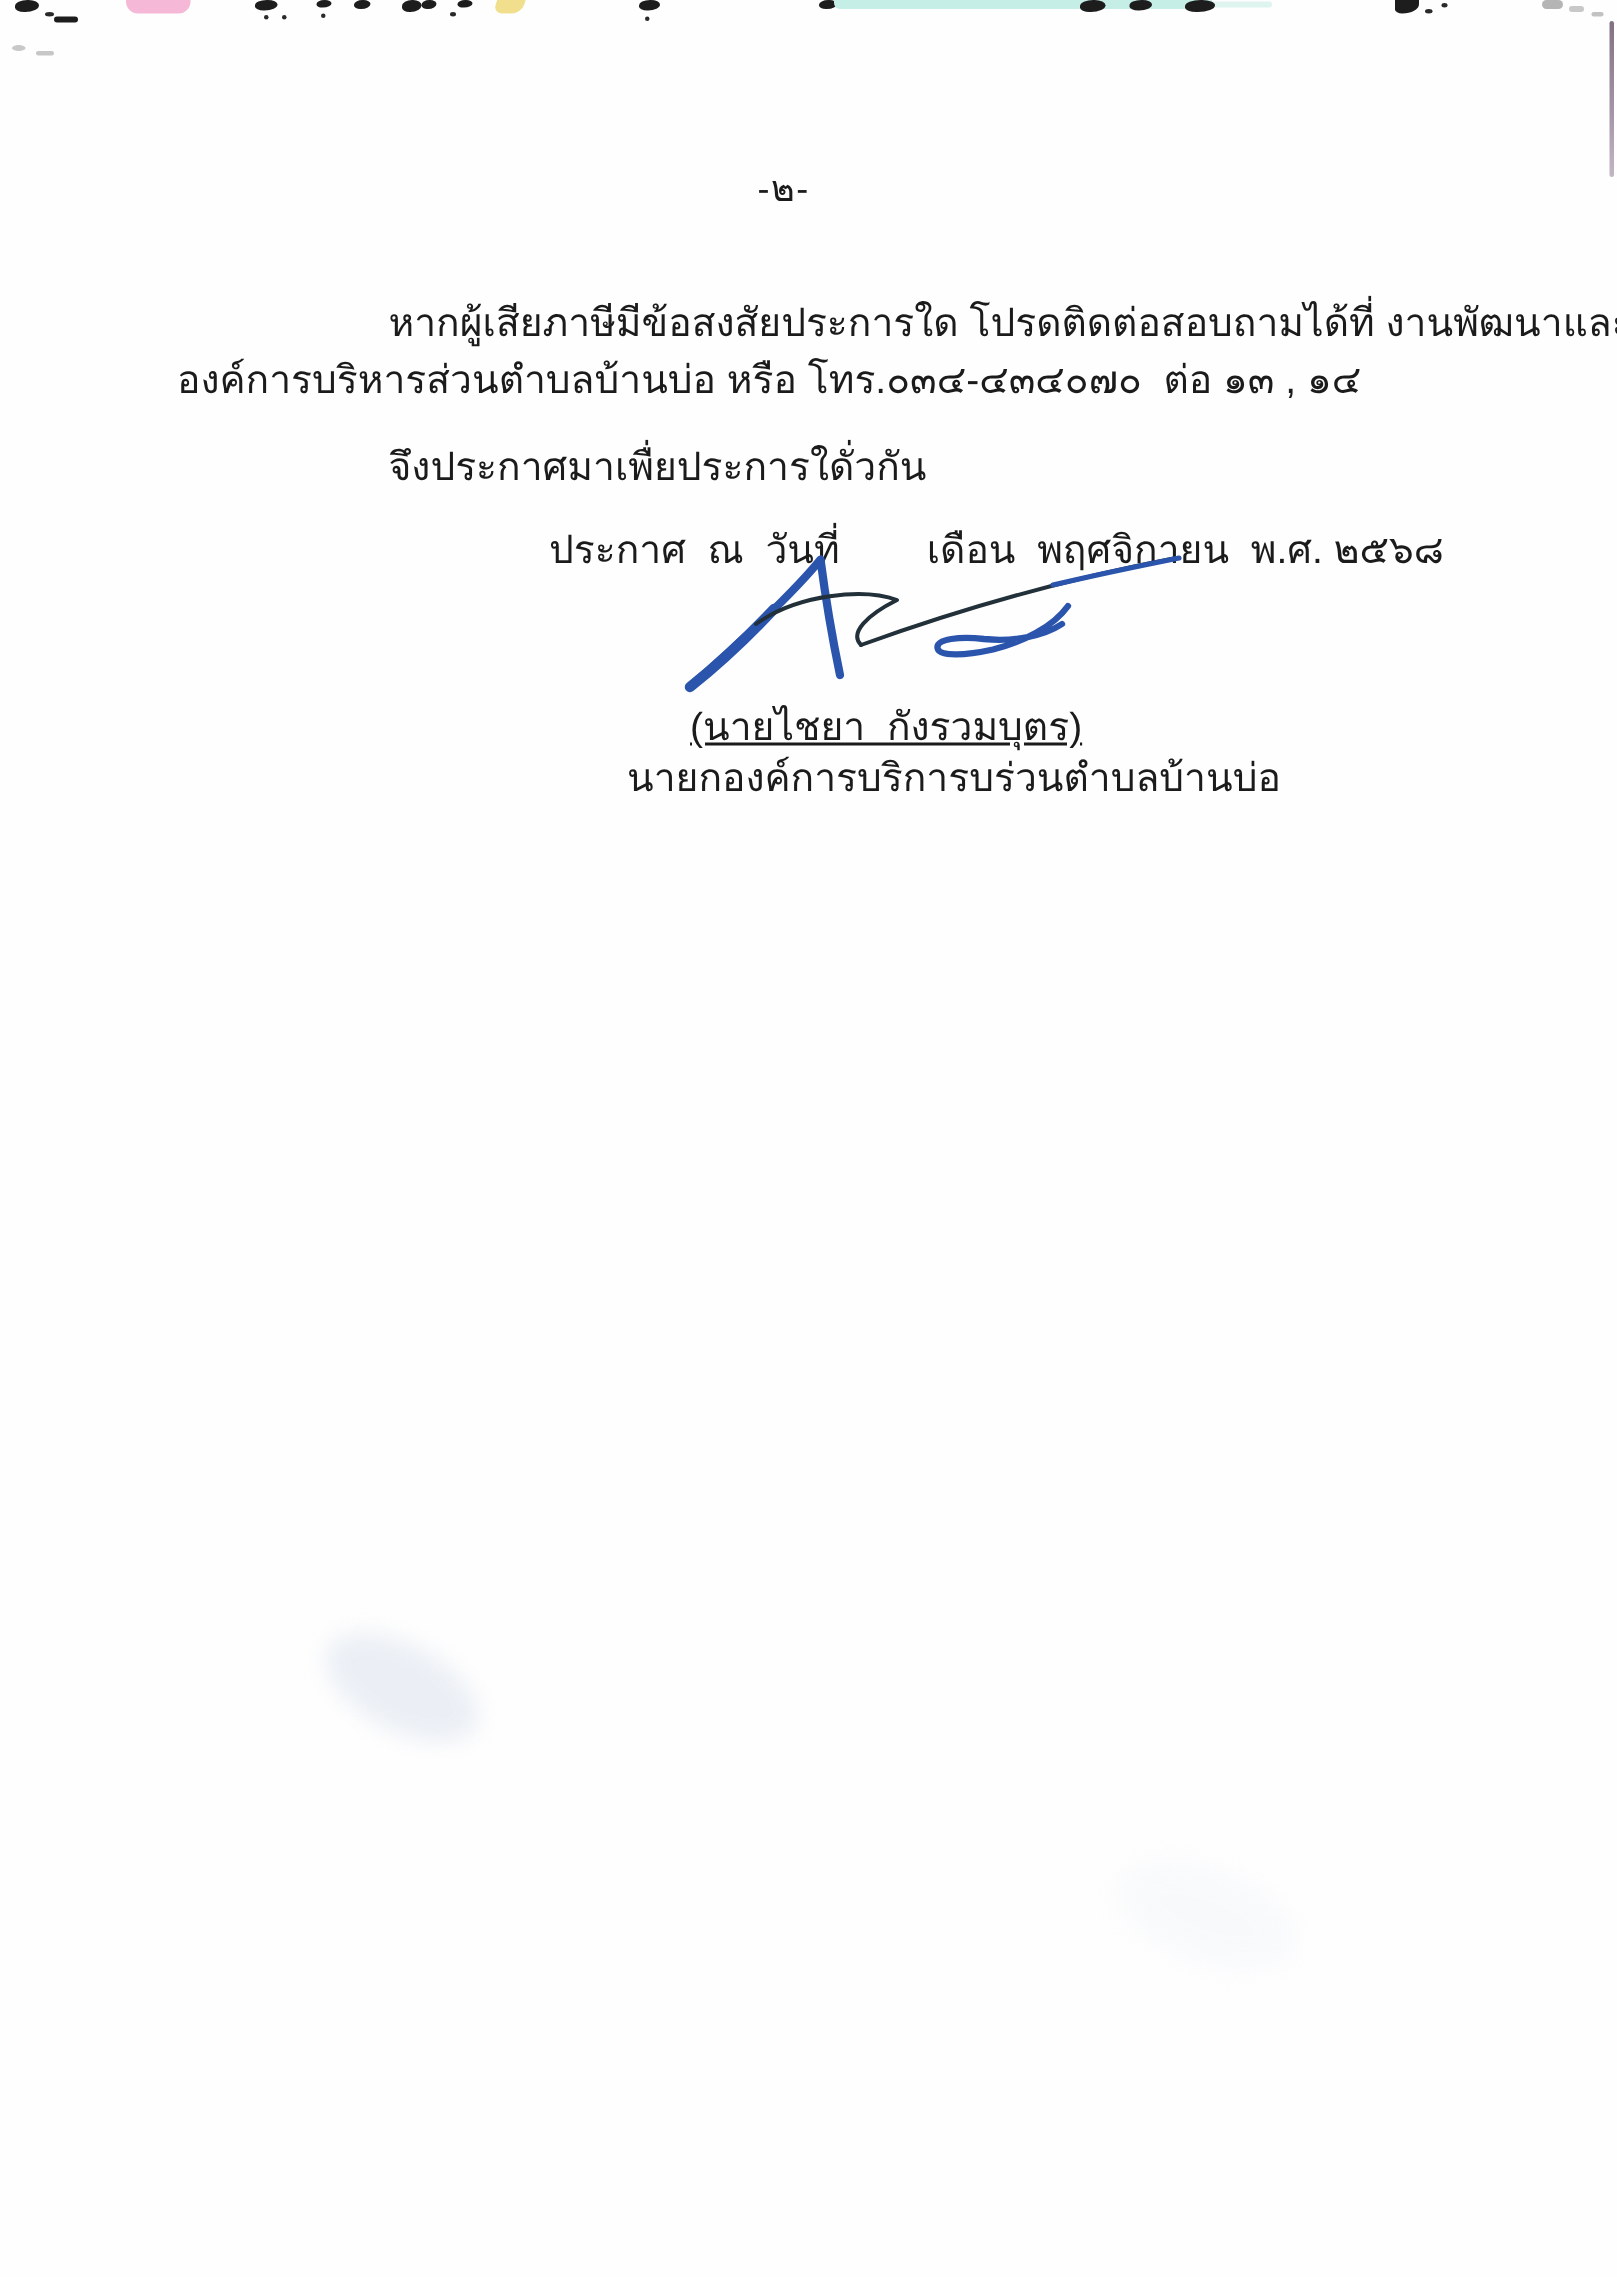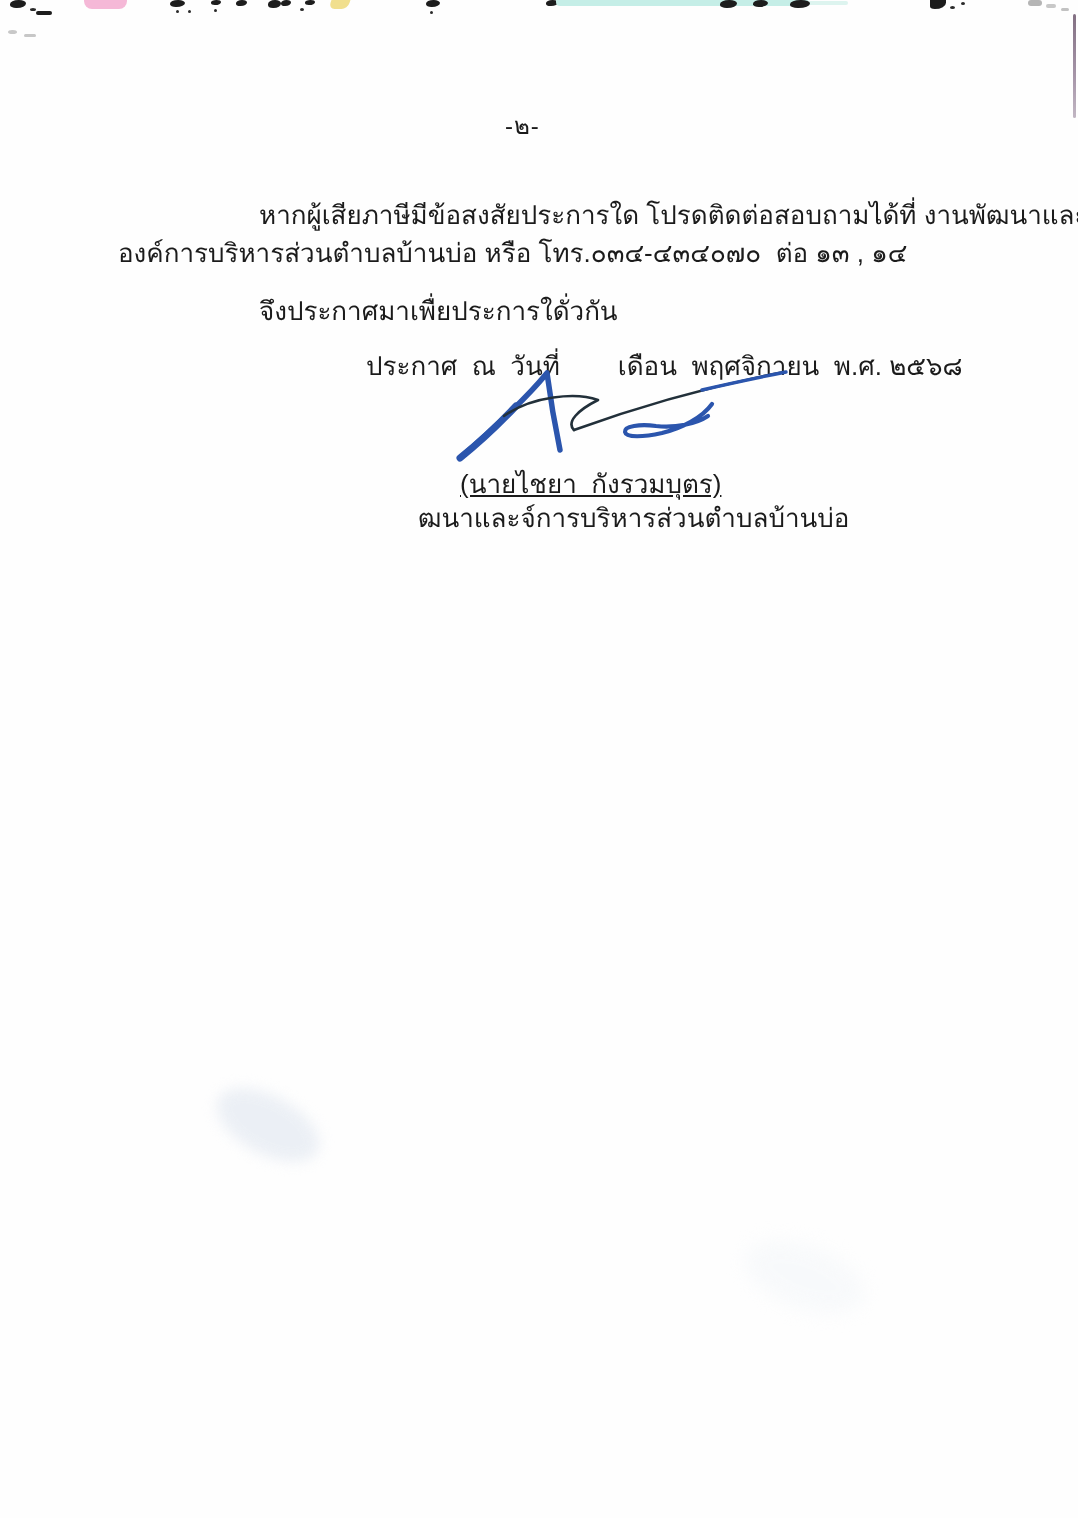--- a/index.html
+++ b/index.html
@@ -146,15 +146,15 @@
       <path d="M54,48 C82,28 126,24 148,32 C128,42 116,54 124,62" stroke="#22303a" stroke-width="2.6"></path>
 
       <path d="M124,62 C168,46 240,22 334,4" stroke="#22303a" stroke-width="2.6"></path>
       <path d="M252,22 C286,14 316,8 336,4" stroke="#2b55ad" stroke-width="3.4"></path>
 
       <path d="M262,36 C252,50 232,60 212,65 C194,69 176,70 175,64 C174,58 190,56 206,58 C226,60 246,56 258,48" stroke="#2b55ad" stroke-width="4.2"></path>
     </g>
   </svg>
 
   <div class="txt signer-name">(นายไชยา&nbsp; กังรวมบุตร)</div>
-  <div class="txt signer-title">ฒนาและจ์การบริหารส่วนตำบลบ้านบ่อ</div>
+  <div class="txt signer-title">นายกองค์การบริการบร่วนตำบลบ้านบ่อ</div>
 
 </div>
 
 </body></html>

